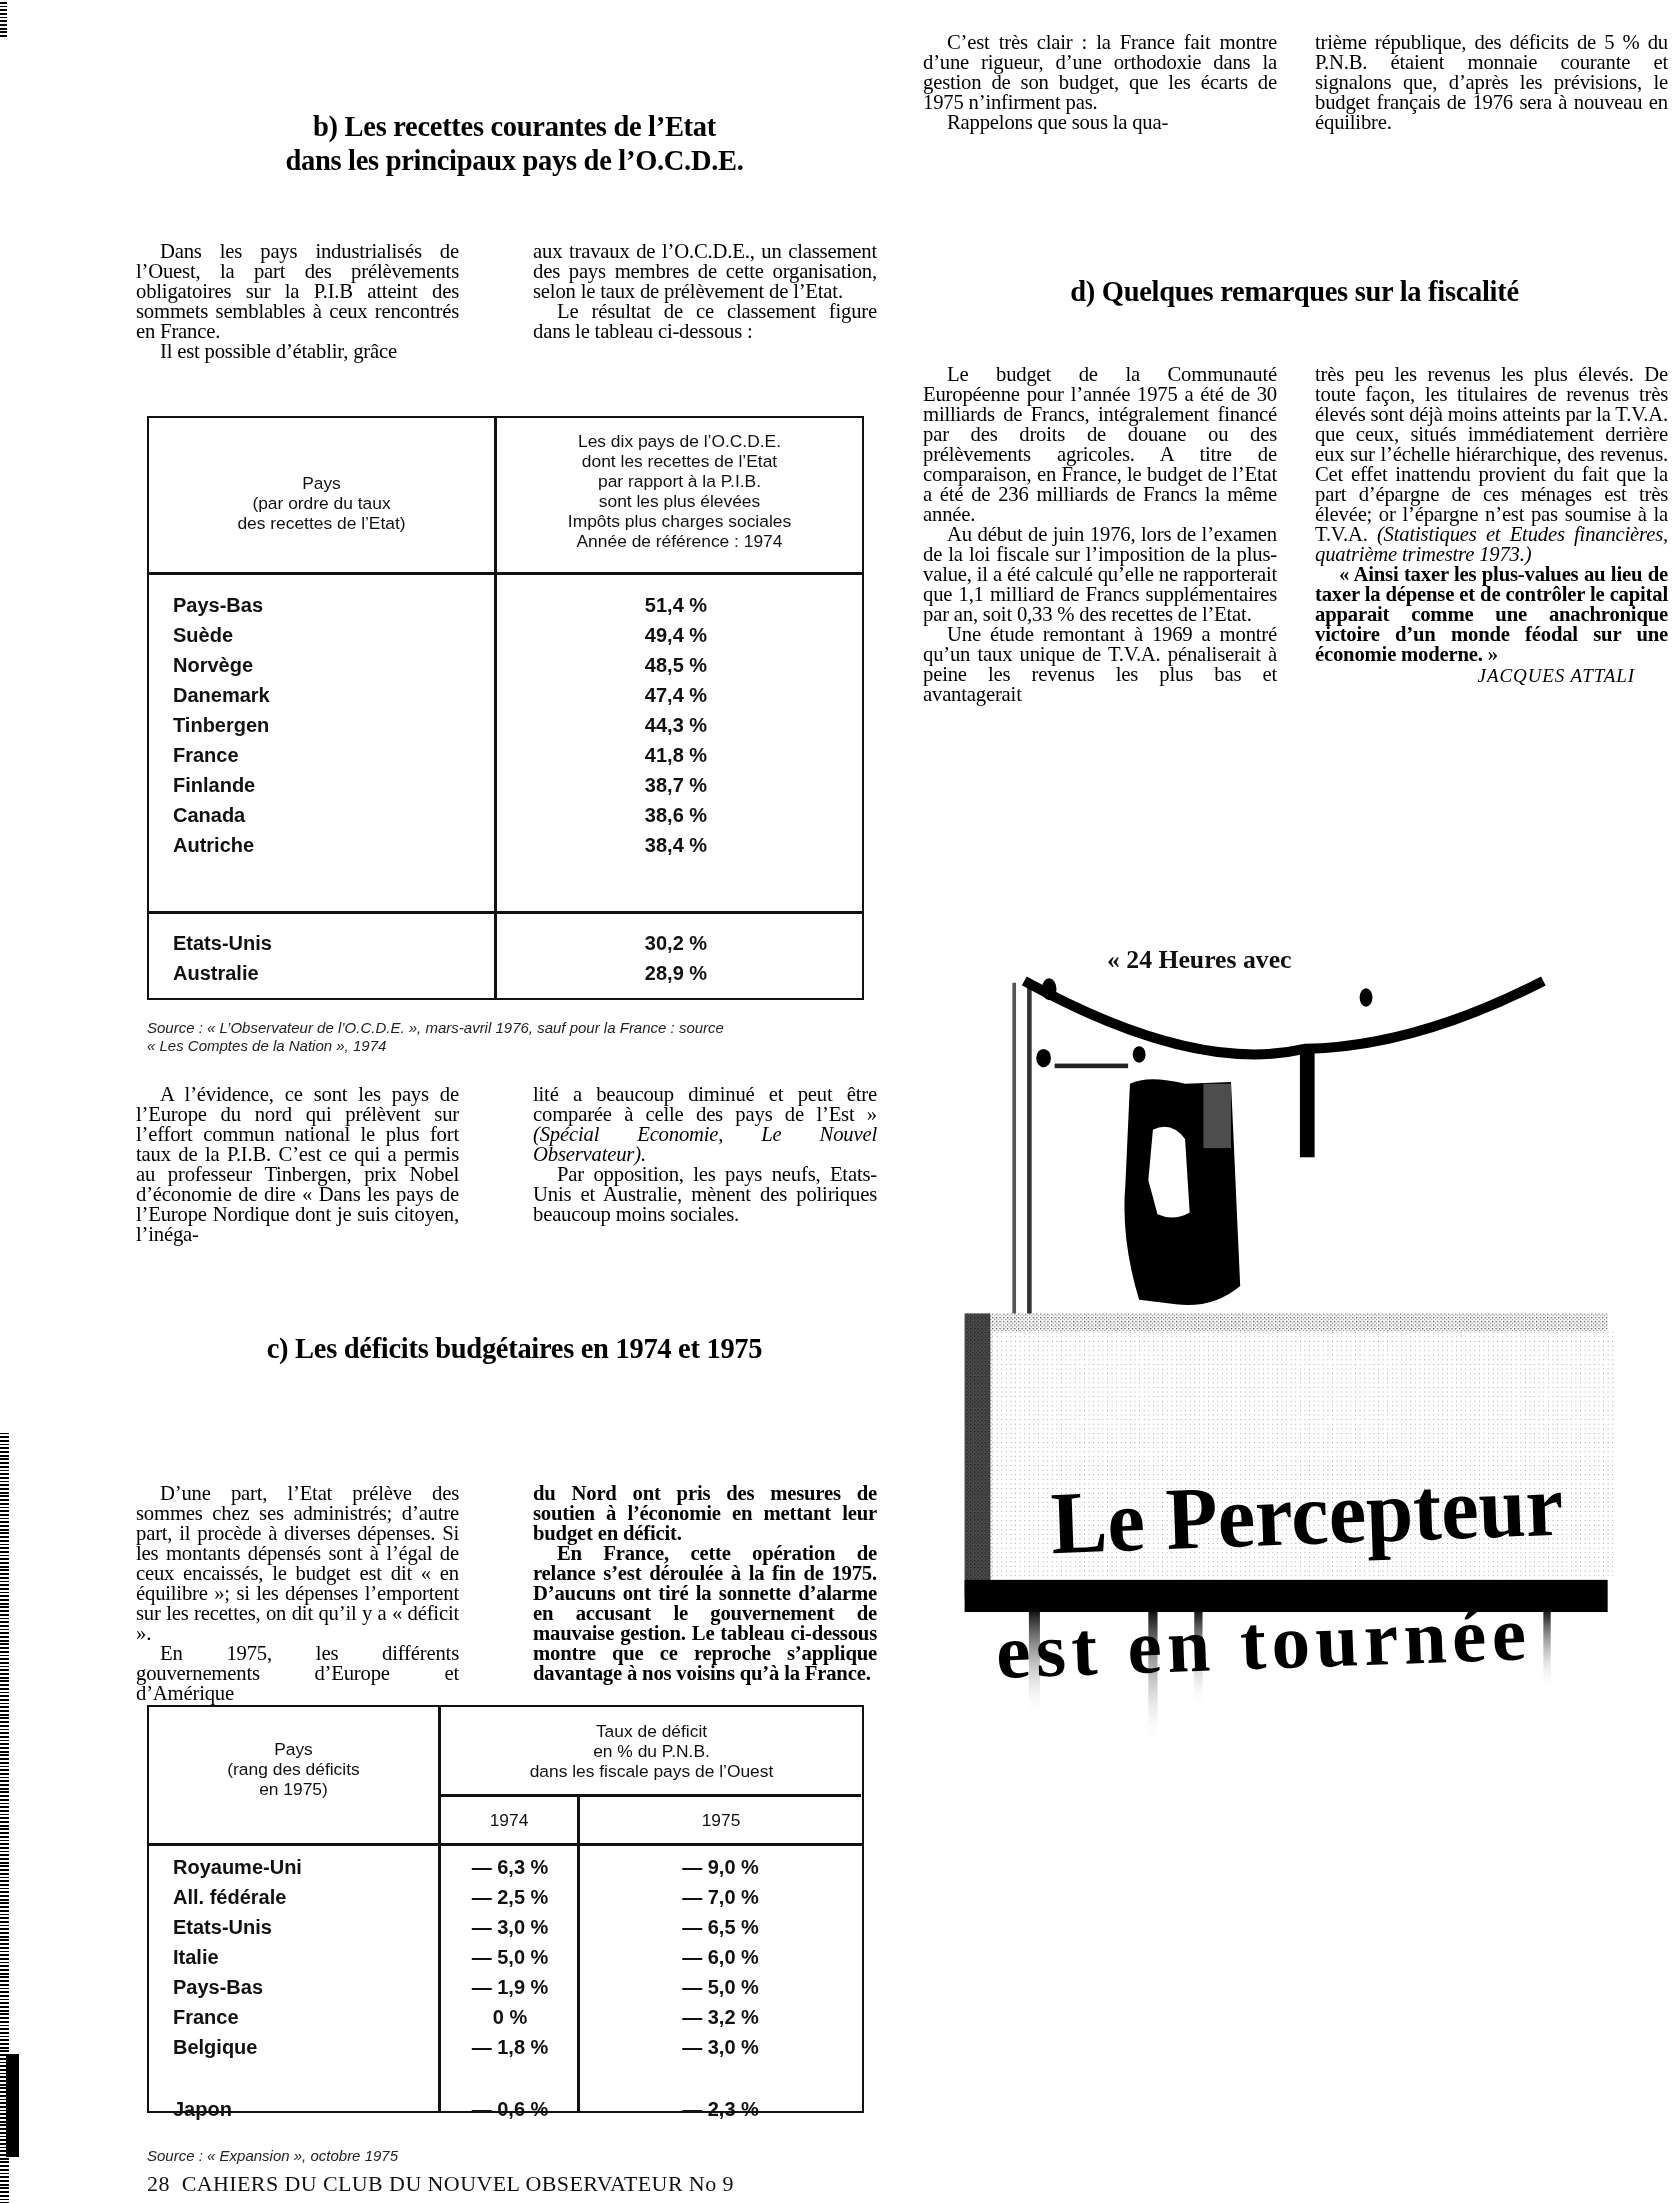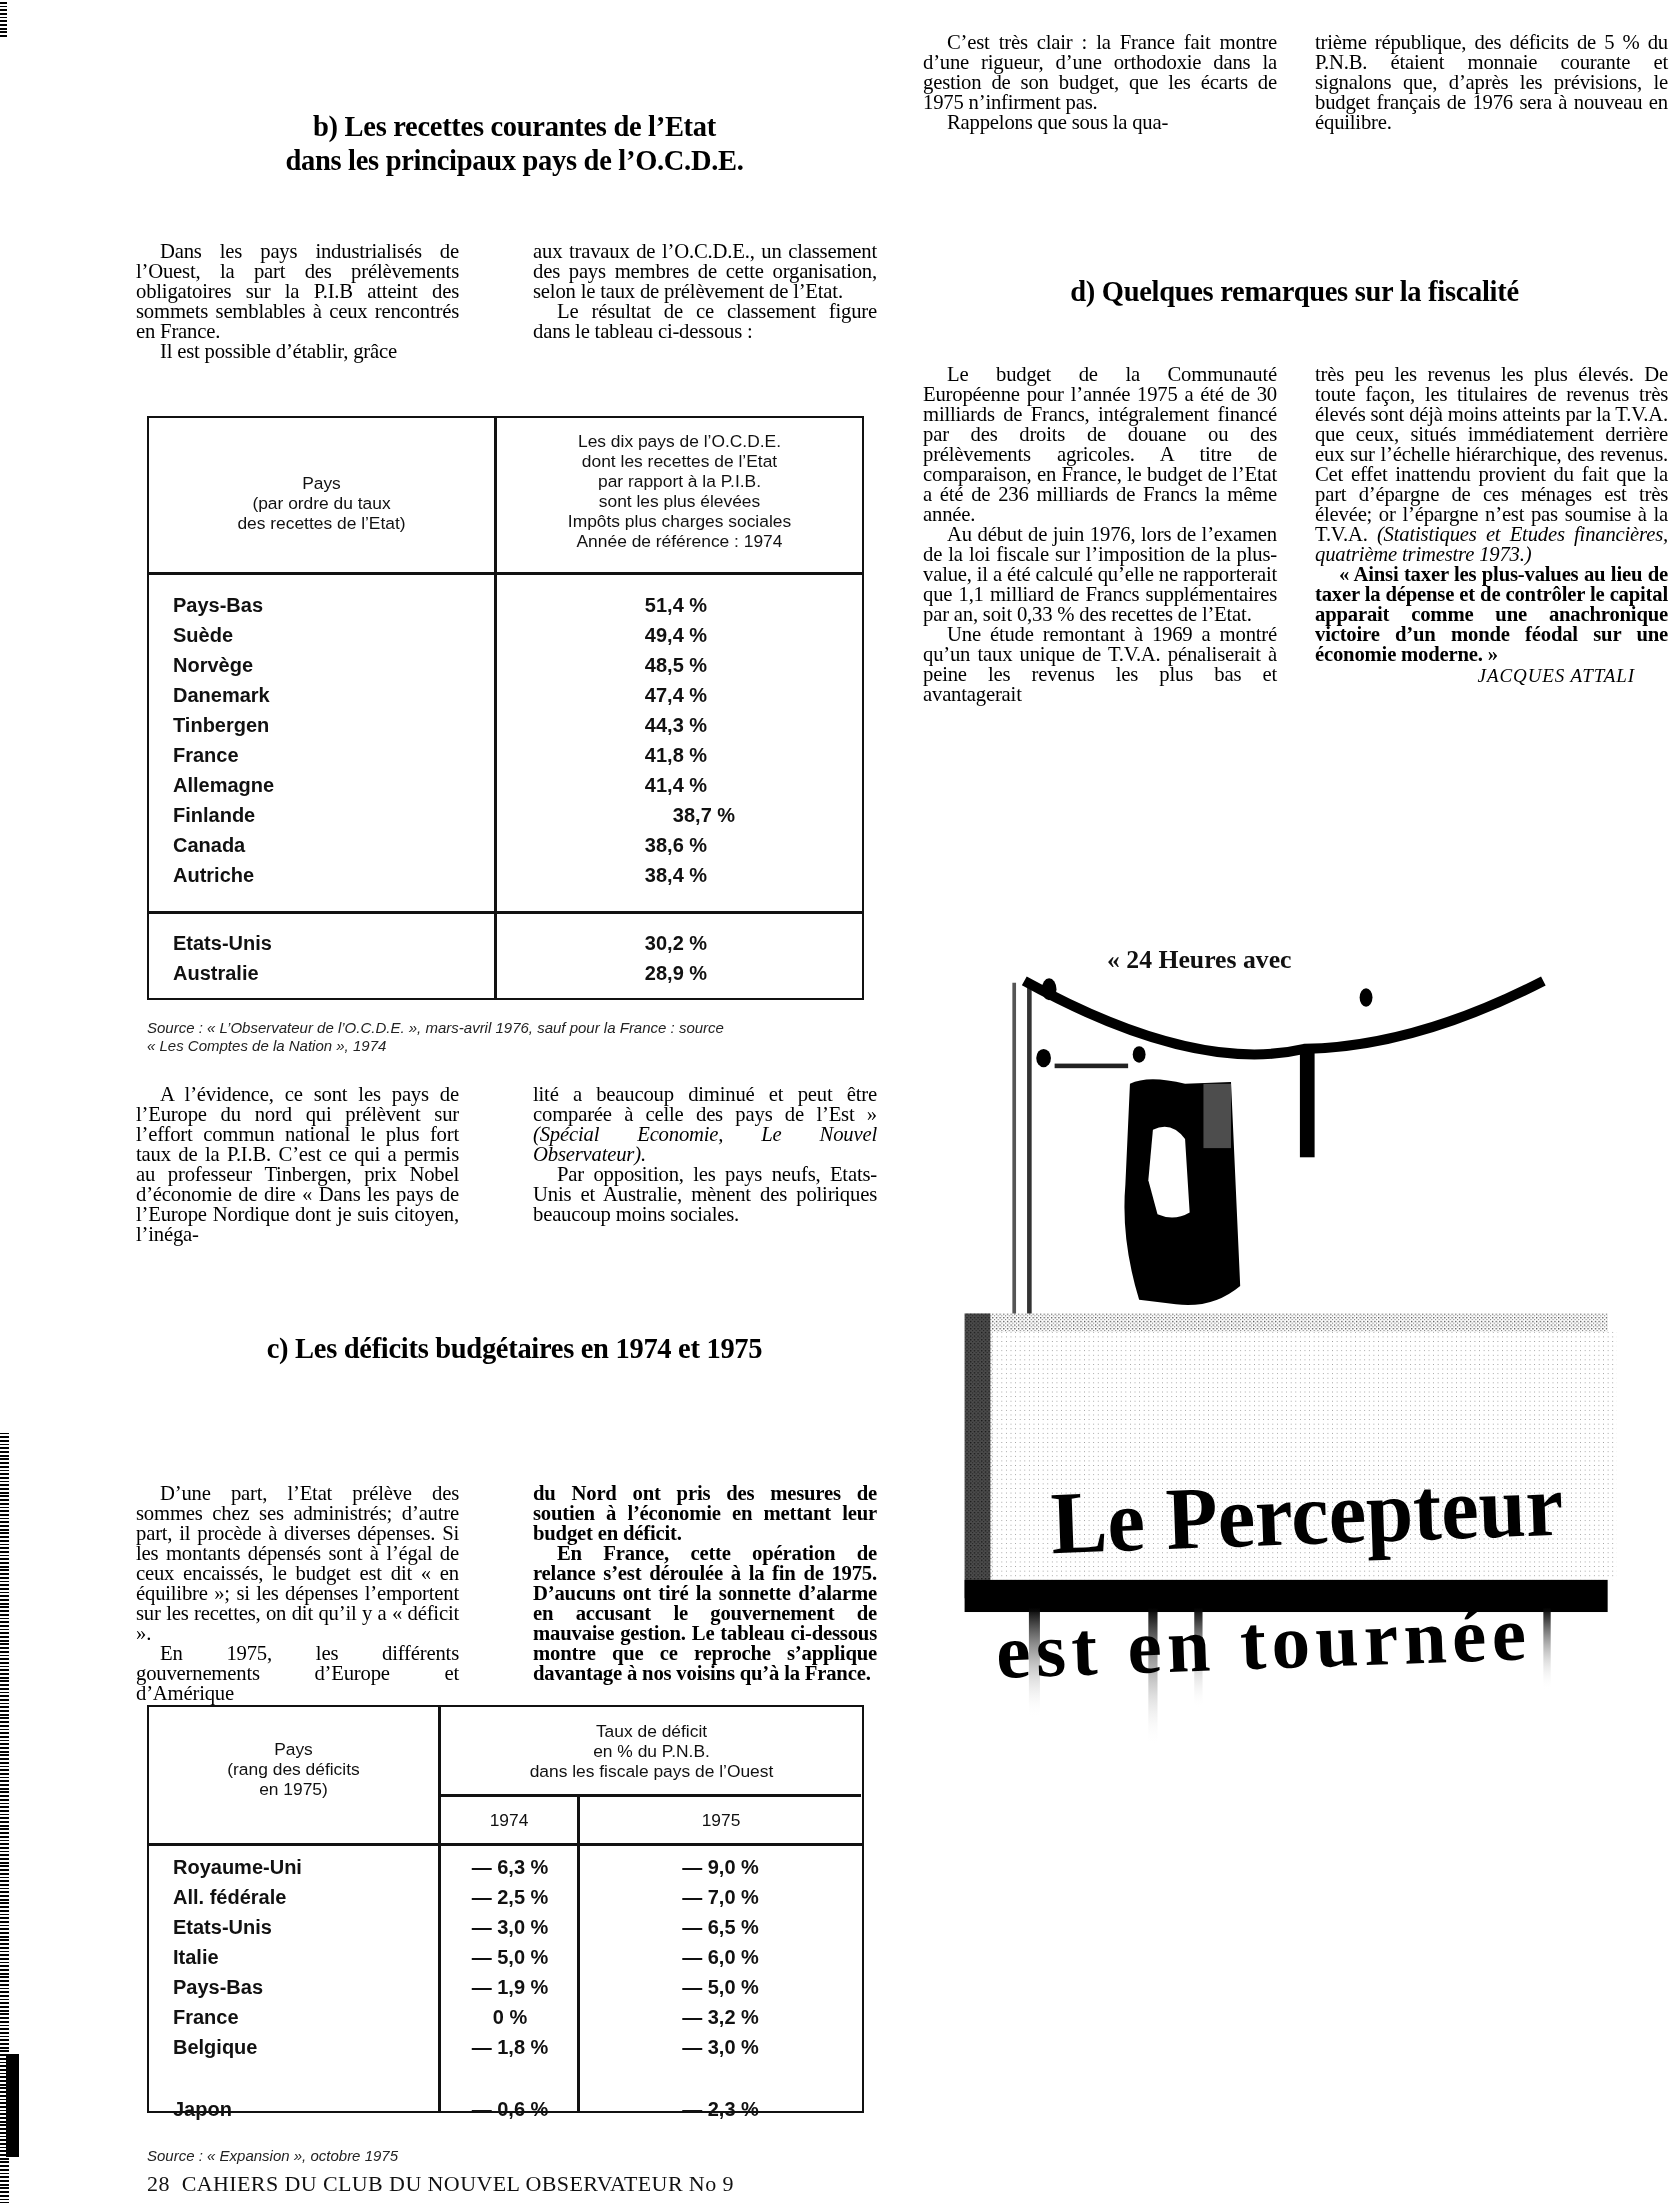--- a/index.html
+++ b/index.html
@@ -81,26 +81,22 @@
         </div>
         <div style="display: flex;">
           <div class="row-lbl" style="width: 321px; flex: 0 0 321px;">Tinbergen</div>
           <div class="row-val" style="width: 364px; flex: 0 0 364px;">44,3 %</div>
         </div>
         <div style="display: flex;">
           <div class="row-lbl" style="width: 321px; flex: 0 0 321px;">France</div>
           <div class="row-val" style="width: 364px; flex: 0 0 364px;">41,8 %</div>
         </div>
         <div style="display: flex;">
-          <div class="row-lbl" style="width: 321px; flex: 0 0 321px;">Allemagne</div>
-          <div class="row-val" style="width: 364px; flex: 0 0 364px;">41,4 %</div>
-        </div>
-        <div style="display: flex;">
           <div class="row-lbl" style="width: 321px; flex: 0 0 321px;">Finlande</div>
-          <div class="row-val" style="width: 364px; flex: 0 0 364px; padding-left: 28px;">38,7 %</div>
+          <div class="row-val" style="width: 364px; flex: 0 0 364px;">38,7 %</div>
         </div>
         <div style="display: flex;">
           <div class="row-lbl" style="width: 321px; flex: 0 0 321px;">Canada</div>
           <div class="row-val" style="width: 364px; flex: 0 0 364px;">38,6 %</div>
         </div>
         <div style="display: flex;">
           <div class="row-lbl" style="width: 321px; flex: 0 0 321px;">Autriche</div>
           <div class="row-val" style="width: 364px; flex: 0 0 364px;">38,4 %</div>
         </div>
       </div>

